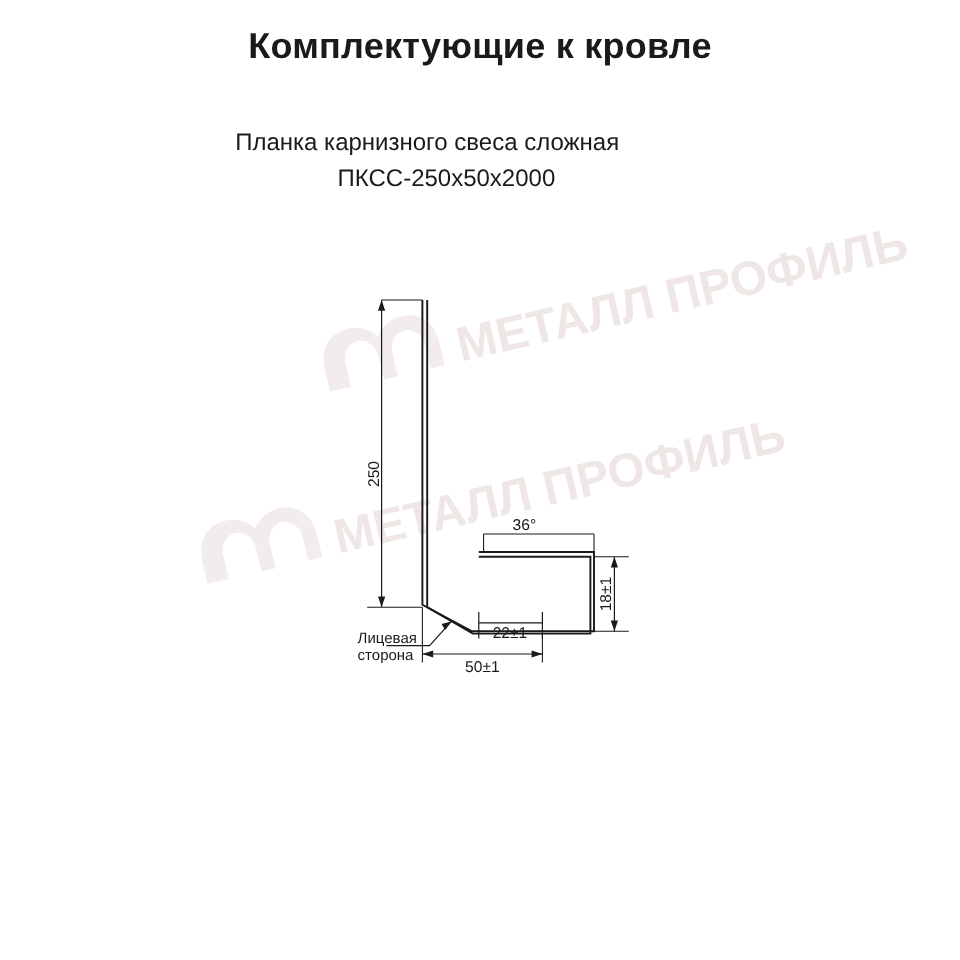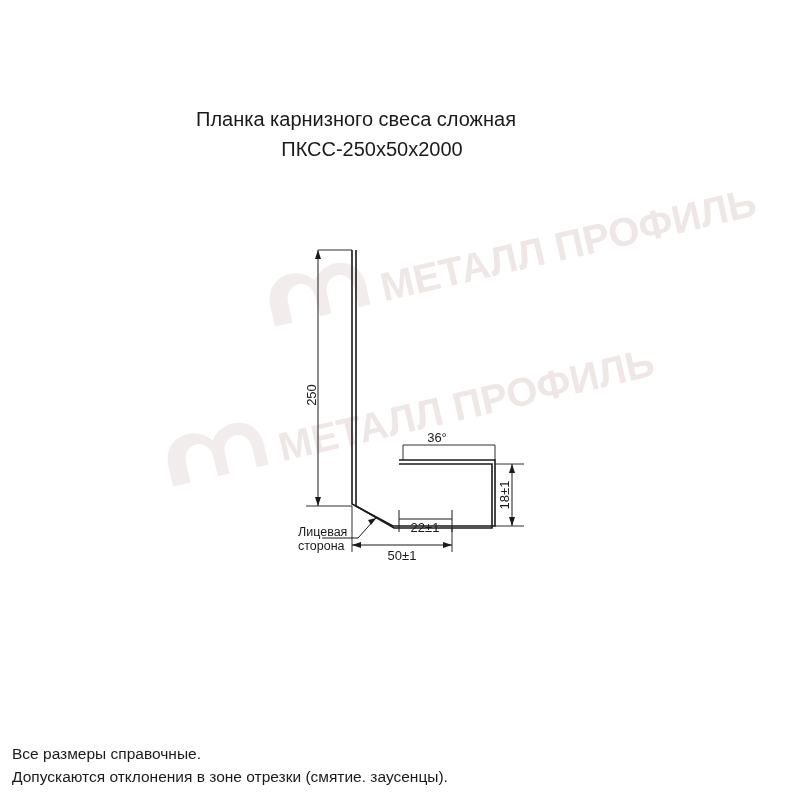--- a/index.html
+++ b/index.html
@@ -74,20 +74,21 @@
   }
   .wm path, .wm polygon {
     fill: #f3ecec;
   }
 </style>
 </head>
 <body>
 
 <div class="page">
 
+  <div class="title">Комплектующие к кровле</div>
   <div class="subtitle1">Планка карнизного свеса сложная</div>
   <div class="subtitle2">ПКСС-250x50x2000</div>
 
   <div class="drawing">
     <svg width="800" height="500" viewBox="0 0 800 500" xmlns="http://www.w3.org/2000/svg">
 
       <g class="wm">
         <g transform="translate(262,90) rotate(-13)">
           <path d="M0 38 c0 -16 10 -28 26 -28 c10 0 18 5 23 12 c5 -7 13 -12 23 -12 c16 0 26 12 26 28 l0 20 l-12 0 l0 -20 c0 -9 -6 -16 -14 -16 c-8 0 -14 7 -14 16 l0 20 l-12 0 l0 -20 c0 -9 -6 -16 -14 -16 c-8 0 -14 7 -14 16 l0 20 l-18 0 z" fill="#f3ecec"></path>
           <text x="112" y="58" font-size="40">МЕТАЛЛ ПРОФИЛЬ</text>
@@ -151,18 +152,14 @@
       <g stroke="#1a1a1a" fill="none" stroke-width="1">
         <path d="M 376 338 L 358 358 L 322 358"></path>
         <polygon points="376,338 368,340 371,345" fill="#1a1a1a" stroke="none"></polygon>
       </g>
       <text x="298" y="356" font-size="12.5">Лицевая</text>
       <text x="298" y="370" font-size="12.5">сторона</text>
 
     </svg>
   </div>
 
-  <div class="footnotes">
-    <div>Все размеры справочные.</div>
-    <div>Допускаются отклонения в зоне отрезки (смятие. заусенцы).</div>
-  </div>
 
 </div>
 
 </body></html>

